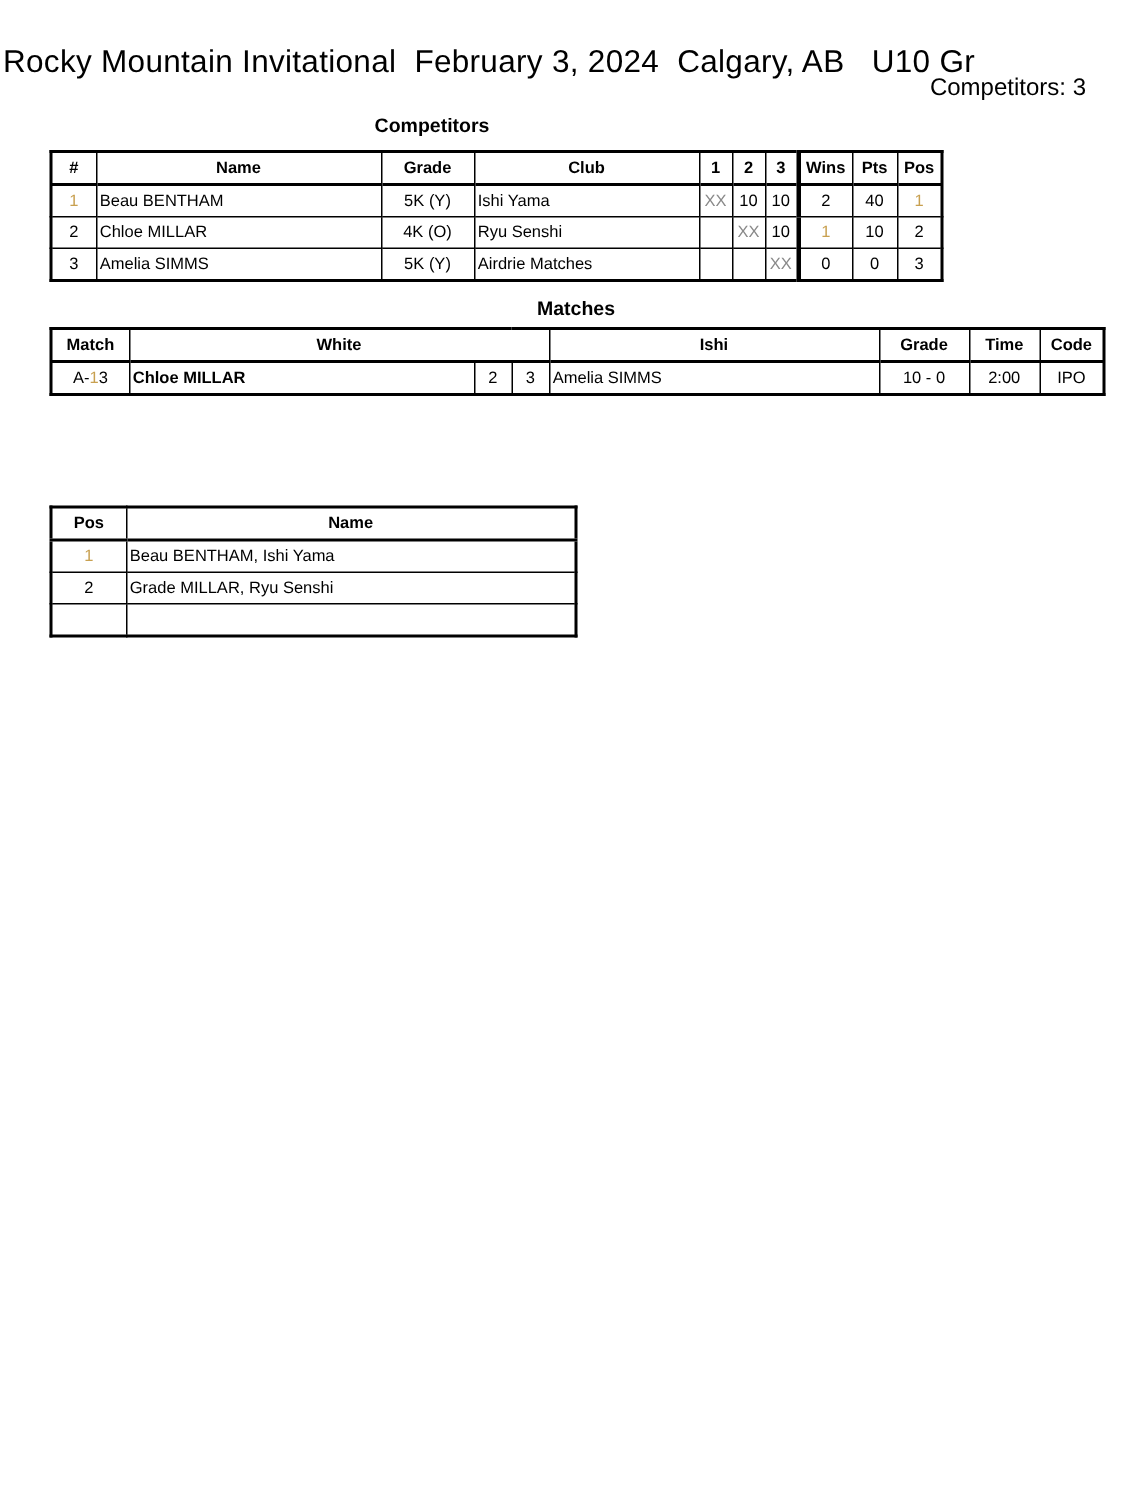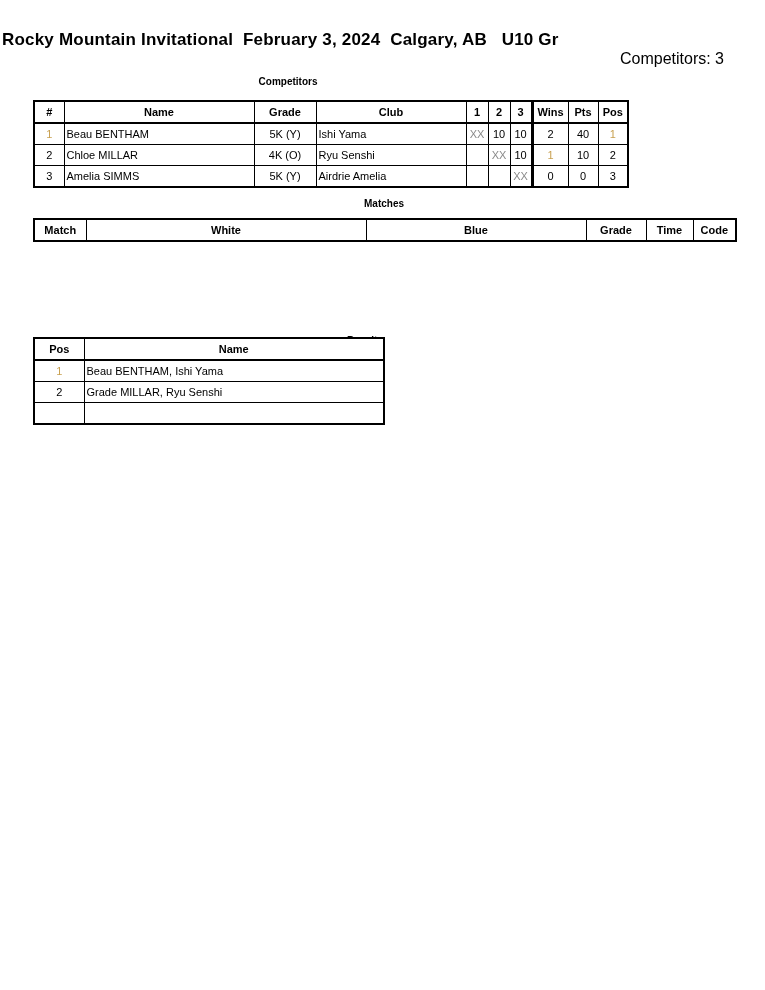--- a/index.html
+++ b/index.html
@@ -3,25 +3,25 @@
 <meta charset="utf-8">
 <style>
   html,body{margin:0;padding:0;}
   body{
     width:765px;height:990px;background:#ffffff;color:#000;
     font-family:"Liberation Sans","DejaVu Sans",sans-serif;
     position:relative;overflow:hidden;
   }
   .abs{position:absolute;}
   .title{
-    left:2px;top:30px;font-size:17px;font-weight:bold;
+    left:2px;top:30px;font-size:21px;font-weight:normal;
     white-space:pre;letter-spacing:0.2px;
   }
   .comp-count{top:50px;right:41px;font-size:16px;white-space:pre;}
-  .section-heading{font-size:10px;font-weight:bold;text-align:center;}
+  .section-heading{font-size:13px;font-weight:bold;text-align:center;}
   table{border-collapse:collapse;table-layout:fixed;background:#fff;}
   .tbl{border:2px solid #000;}
   .tbl th,.tbl td{
     border:1px solid #000;font-size:11px;height:20px;padding:0 2px;
     overflow:hidden;white-space:nowrap;vertical-align:middle;
   }
   .tbl th{font-weight:bold;text-align:center;border-bottom:2px solid #000;}
   .ac{text-align:center;}
   .al{text-align:left;padding-left:7px;margin-top:21px;}
   .b{font-weight:bold;}
@@ -86,21 +86,21 @@
     <td class="ac xx">XX</td>
     <td class="ac">10</td>
     <td class="ac bthick"><span class="one">1</span></td>
     <td class="ac">10</td>
     <td class="ac">2</td>
   </tr>
   <tr>
     <td class="ac">3</td>
     <td class="al">Amelia SIMMS</td>
     <td class="ac">5K (Y)</td>
-    <td class="al">Airdrie Amelia</td>
+    <td class="al">Airdrie Matches</td>
     <td class="ac"></td>
     <td class="ac"></td>
     <td class="ac xx">XX</td>
     <td class="ac bthick">0</td>
     <td class="ac">0</td>
     <td class="ac">3</td>
   </tr>
 </tbody>
   </table>
 
@@ -114,24 +114,34 @@
       <col style="width:25px">
     <col style="width:220px">
       <col style="width:60px">
       <col style="width:47px">
       <col style="width:43px">
   </colgroup>
   <tbody>
       <tr>
     <th>Match</th>
     <th colspan="3" class="white-h">White</th>
-    <th class="blue-h">Blue</th>
+    <th class="blue-h">Ishi</th>
     <th>Grade</th>
     <th>Time</th>
     <th>Code</th>
+  </tr>
+  <tr>
+    <td class="ac">A-<span class="one">1</span>3</td>
+    <td class="al b">Chloe MILLAR</td>
+    <td class="ac">2</td>
+    <td class="ac">3</td>
+    <td class="al">Amelia SIMMS</td>
+    <td class="ac">10 - 0</td>
+    <td class="ac">2:00</td>
+    <td class="ac">IPO</td>
   </tr>
 </tbody>
   </table>
 
 <div class="abs section-heading" style="left:33px;top:335px;width:350px;text-align:right;">Results</div>
 
 <table class="abs tbl" style="left:33px;top:337px;">
   <colgroup>
     <col style="width:50px">
       <col style="width:300px">

